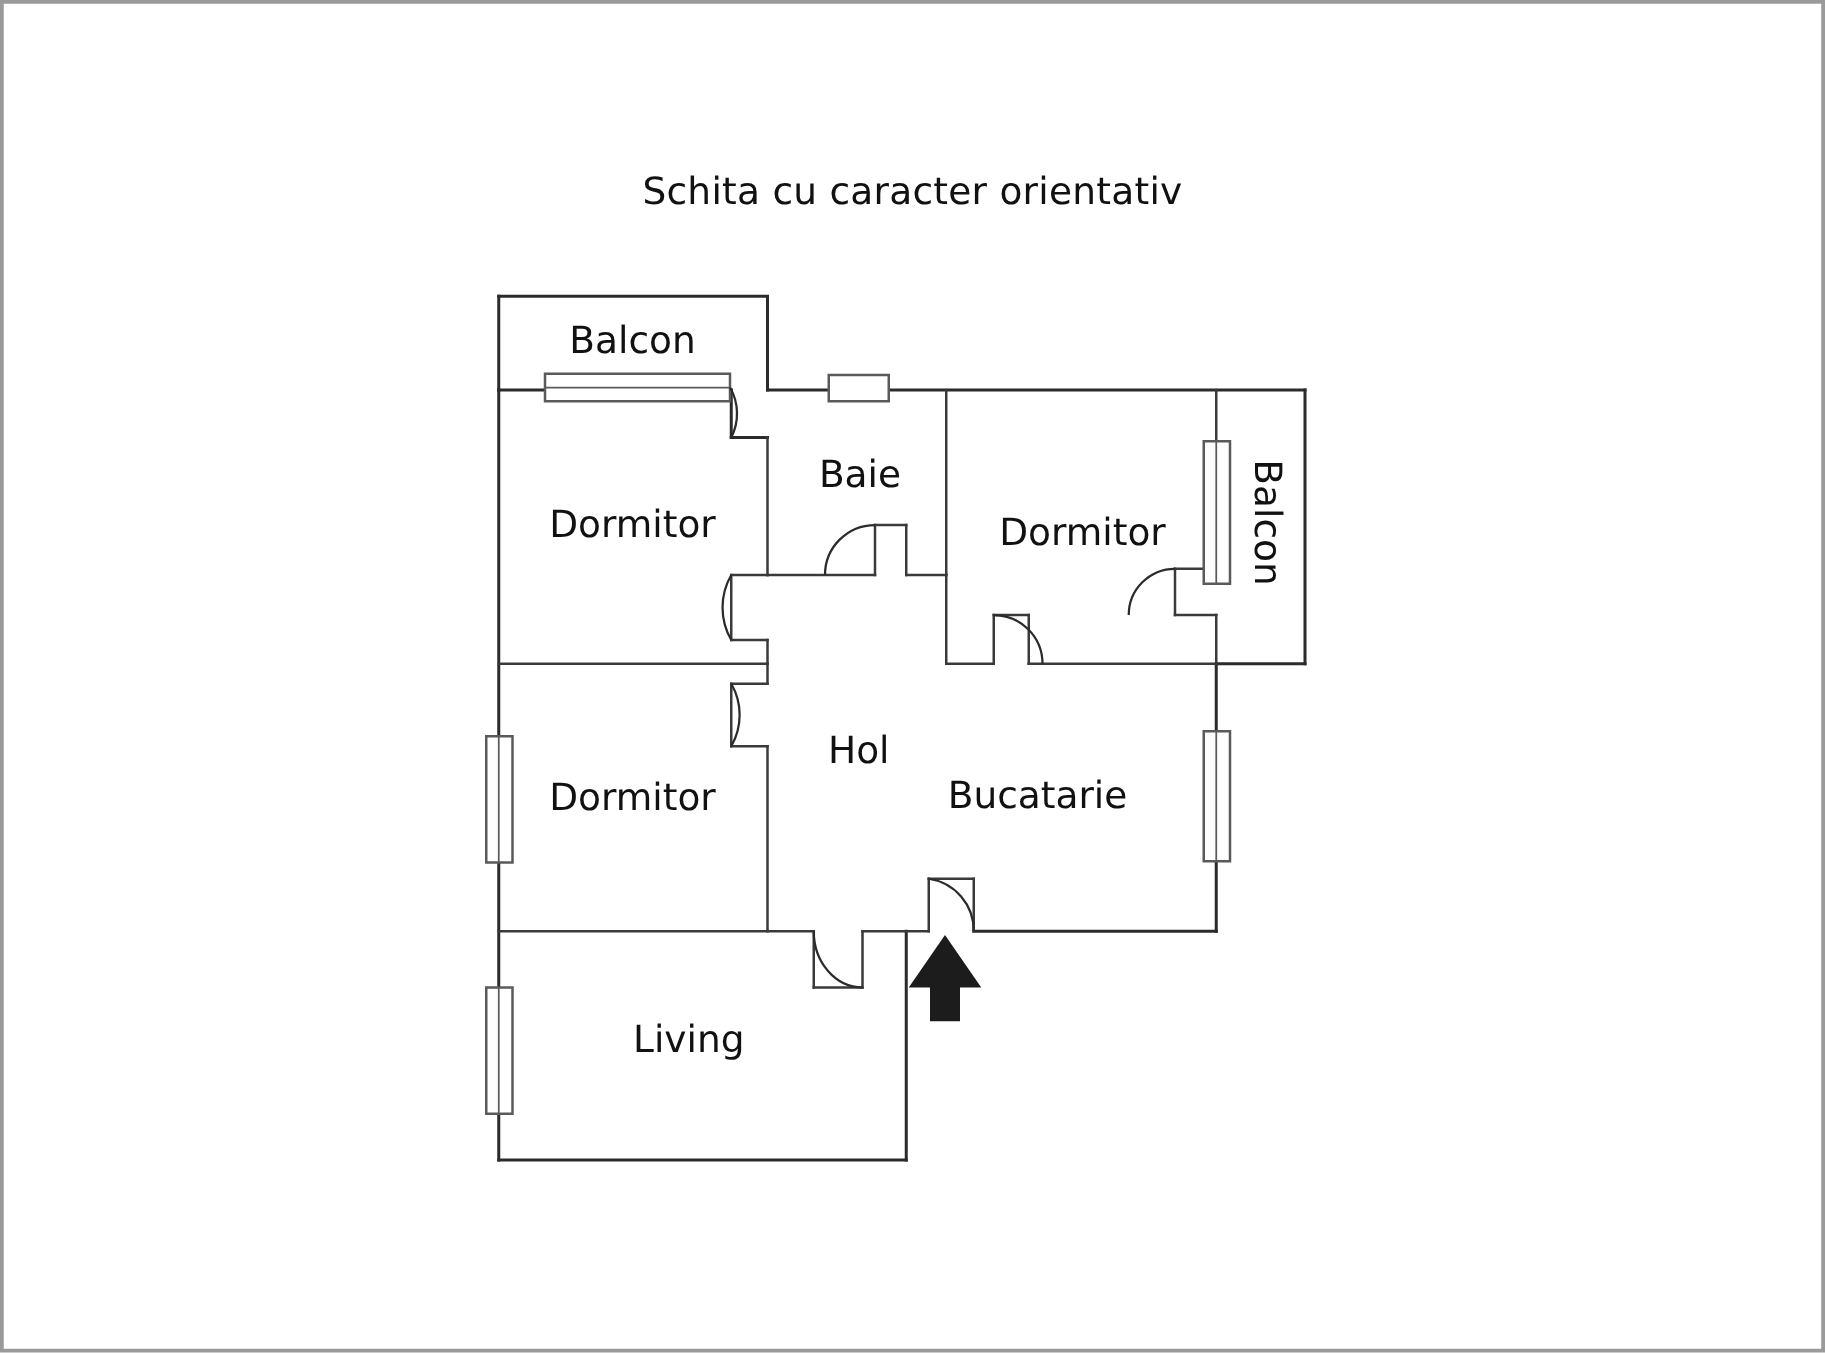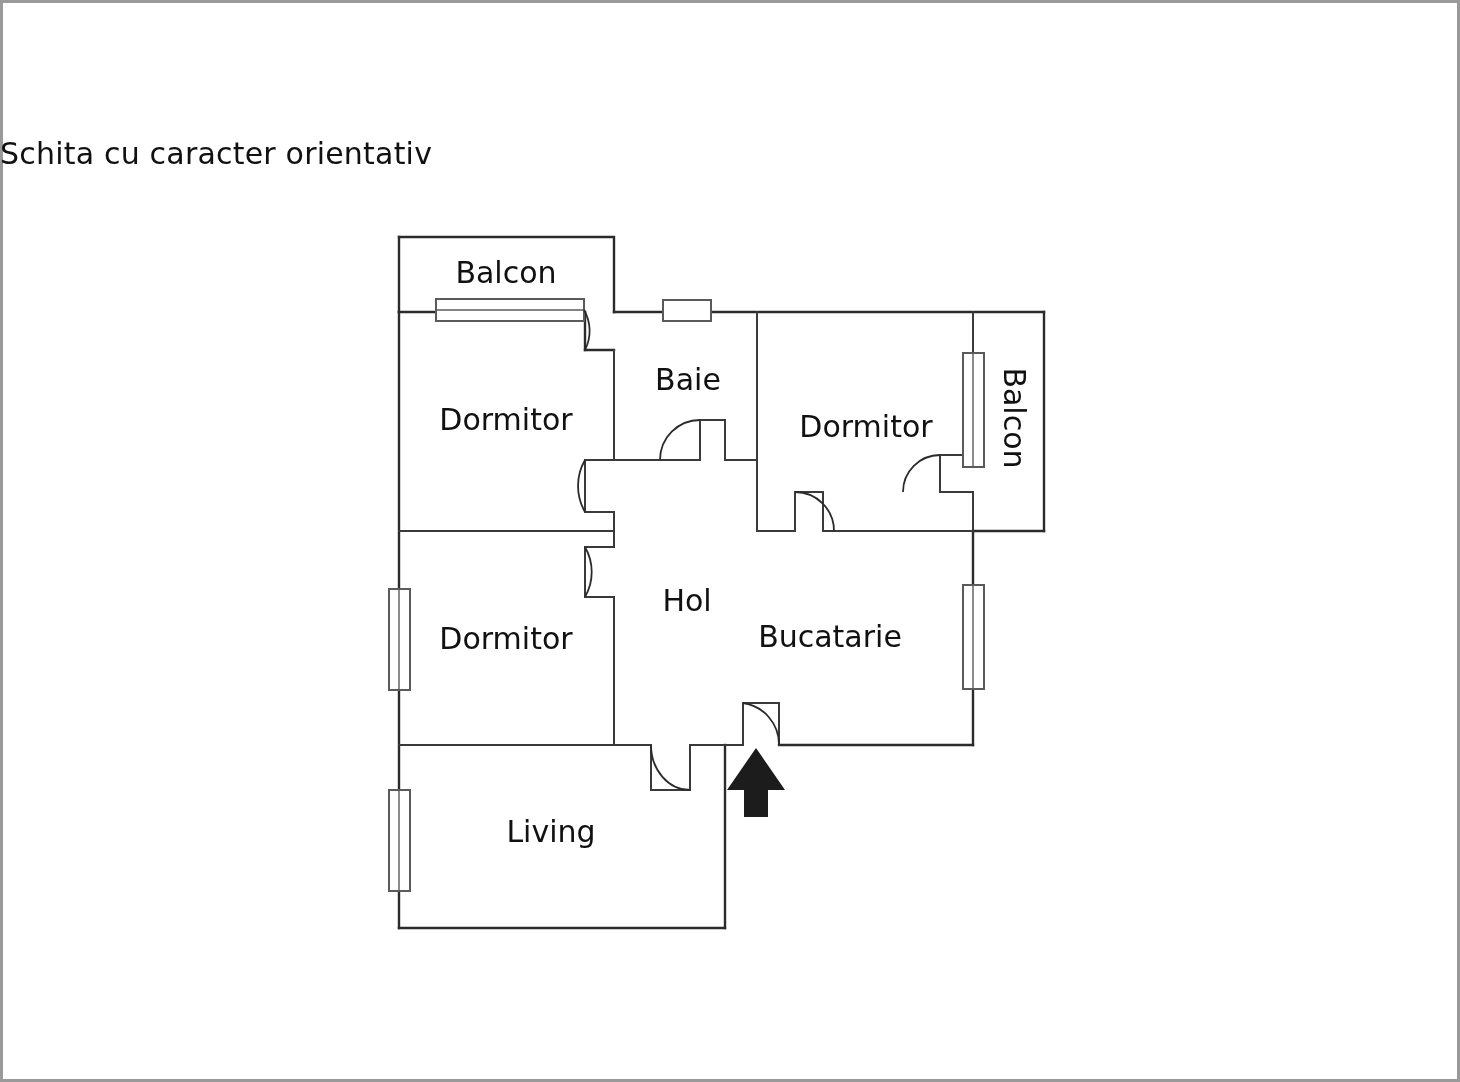--- a/index.html
+++ b/index.html
@@ -28,21 +28,21 @@
     height: 1082px;
     box-sizing: border-box;
     border: 3px solid #9a9a9a;
     pointer-events: none;
   }
   #plan-title {
     position: absolute;
     left: 0;
     top: 136px;
     width: 1460px;
-    text-align: left;
+    text-align: center;
     font-size: 30px;
     color: #111111;
     letter-spacing: 0.2px;
     font-family: "DejaVu Sans", sans-serif;
   }
   #floorplan-svg {
     position: absolute;
     left: 0;
     top: 0;
   }

